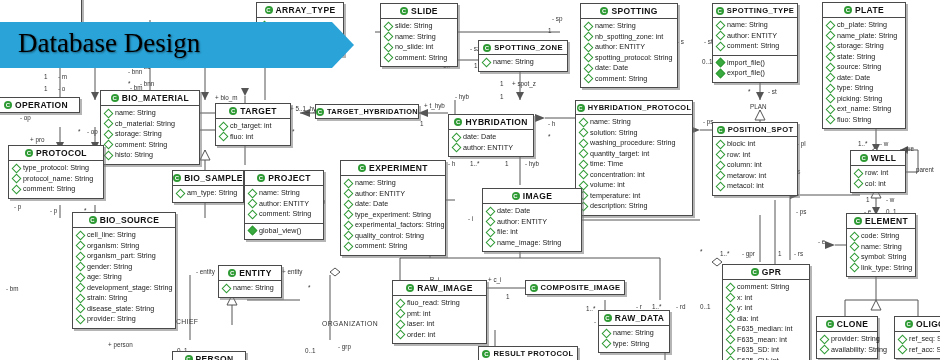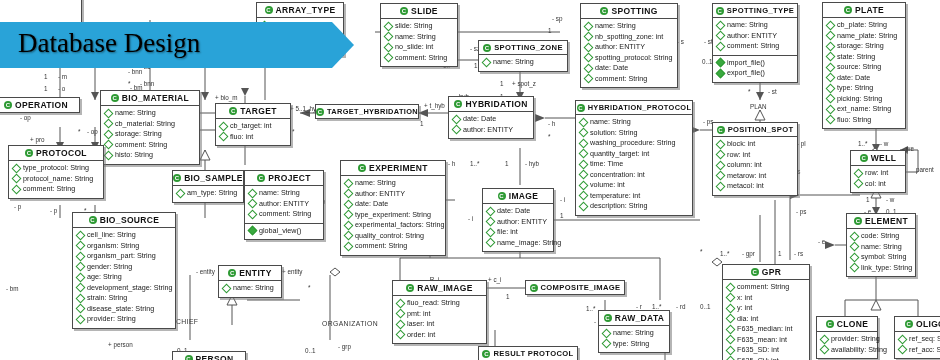--- a/index.html
+++ b/index.html
@@ -431,21 +431,21 @@
     </div>
   </div>
 
   <div class="cls" style="left:315px;top:104px;width:104px;">
     <div class="hdr nb">
       <span class="cicon"></span>
       <span style="font-size:7.4px;">TARGET_HYBRIDATION</span>
     </div>
   </div>
 
-  <div class="cls" style="left:448px;top:96px;width:86px;">
+  <div class="cls" style="left:448px;top:114px;width:86px;">
     <div class="hdr">
       <span class="cicon"></span>
       <span>HYBRIDATION</span>
     </div>
     <div class="sec">
       <div class="attr">
           <span class="amk"></span>
           <span>date: Date</span>
         </div>
       <div class="attr">
@@ -875,21 +875,21 @@
           <span class="amk"></span>
           <span>quality_control: String</span>
         </div>
       <div class="attr">
           <span class="amk"></span>
           <span>comment: String</span>
         </div>
     </div>
   </div>
 
-  <div class="cls" style="left:482px;top:188px;width:72px;">
+  <div class="cls" style="left:482px;top:188px;width:100px;">
     <div class="hdr">
       <span class="cicon"></span>
       <span>IMAGE</span>
     </div>
     <div class="sec">
       <div class="attr">
           <span class="amk"></span>
           <span>date: Date</span>
         </div>
       <div class="attr">

